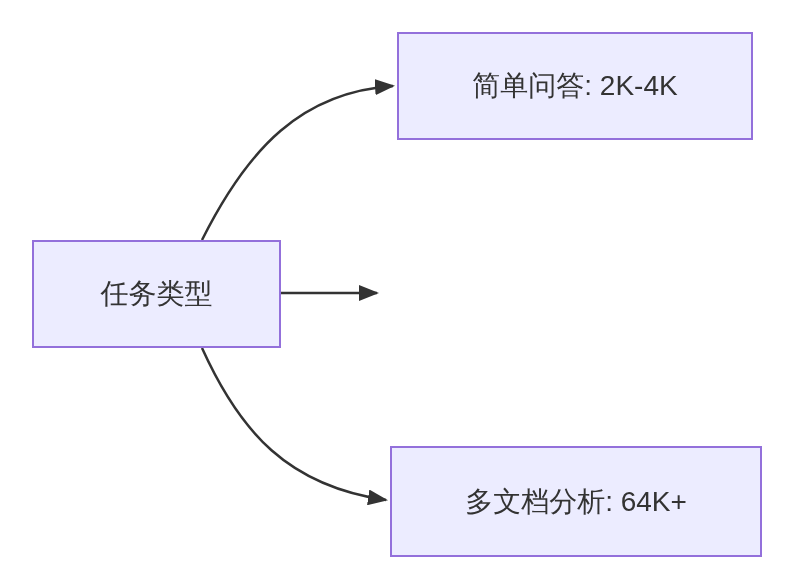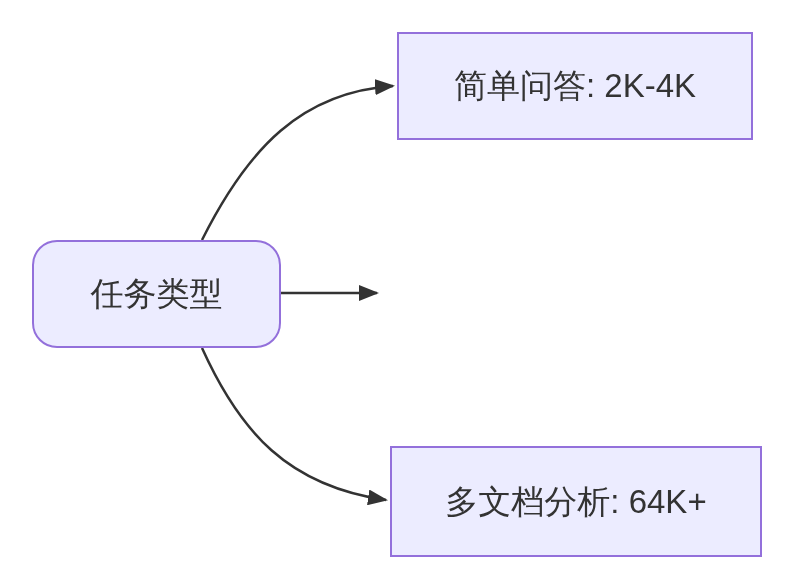--- a/index.html
+++ b/index.html
@@ -44,25 +44,25 @@
     position: absolute;
     background: var(--node-fill);
     border: 2px solid var(--node-border);
     display: flex;
     align-items: center;
     justify-content: center;
     text-align: center;
   }
   .node-label {
     color: var(--label-text);
-    font-size: 33px;
+    font-size: 28px;
     line-height: 1.2;
     white-space: nowrap;
   }
-  .node-root     { left: 32px;  top: 240px; width: 249px; height: 108px; border-radius: 25px; }
+  .node-root     { left: 32px;  top: 240px; width: 249px; height: 108px; }
   .node-child-0  { left: 397px; top: 32px;  width: 356px; height: 108px; }
   .node-child-1  { left: 381px; top: 240px; width: 389px; height: 107px; }
   .node-child-2  { left: 390px; top: 446px; width: 372px; height: 111px; align-items: center; }
 </style>
 </head>
 <body>
 
 <div class="canvas">
 
   <svg class="edge-layer" viewBox="0 0 787 572" xmlns="http://www.w3.org/2000/svg">

